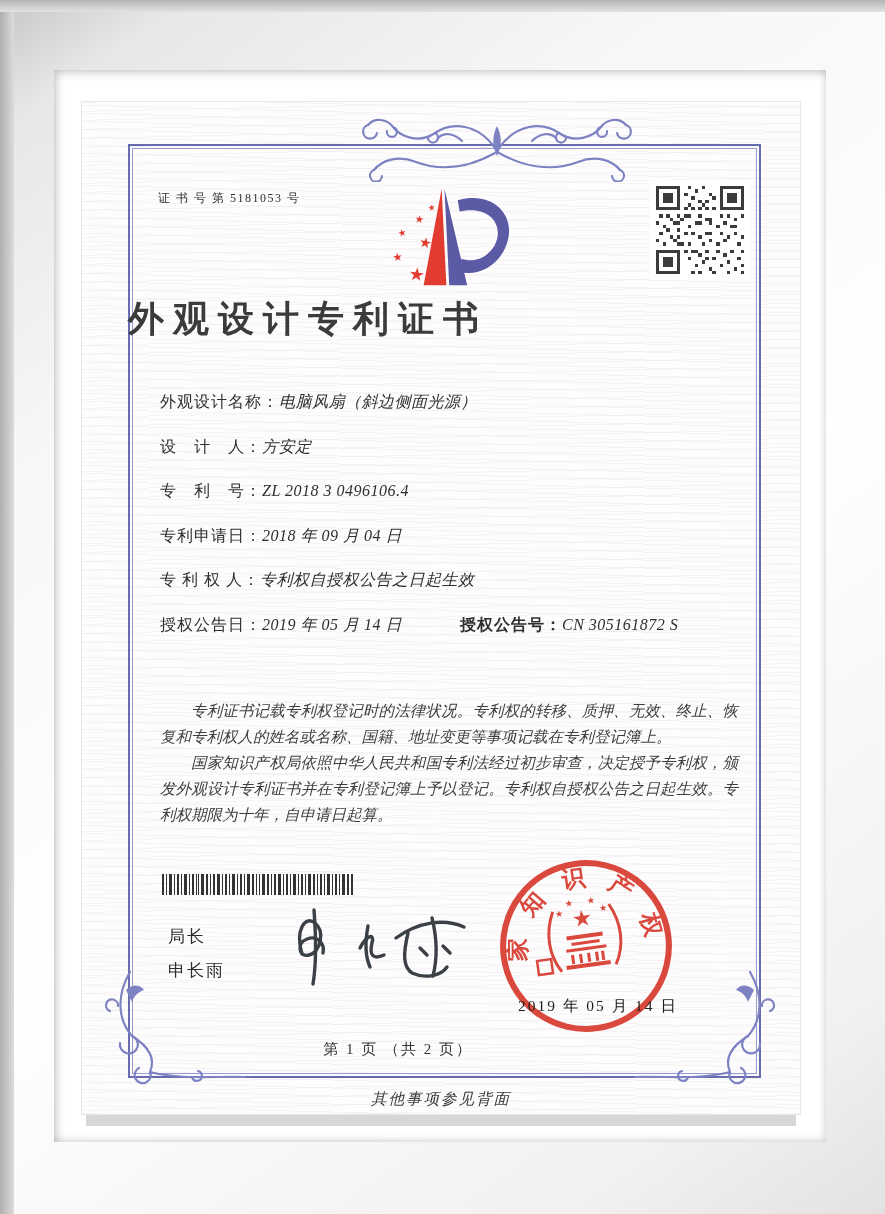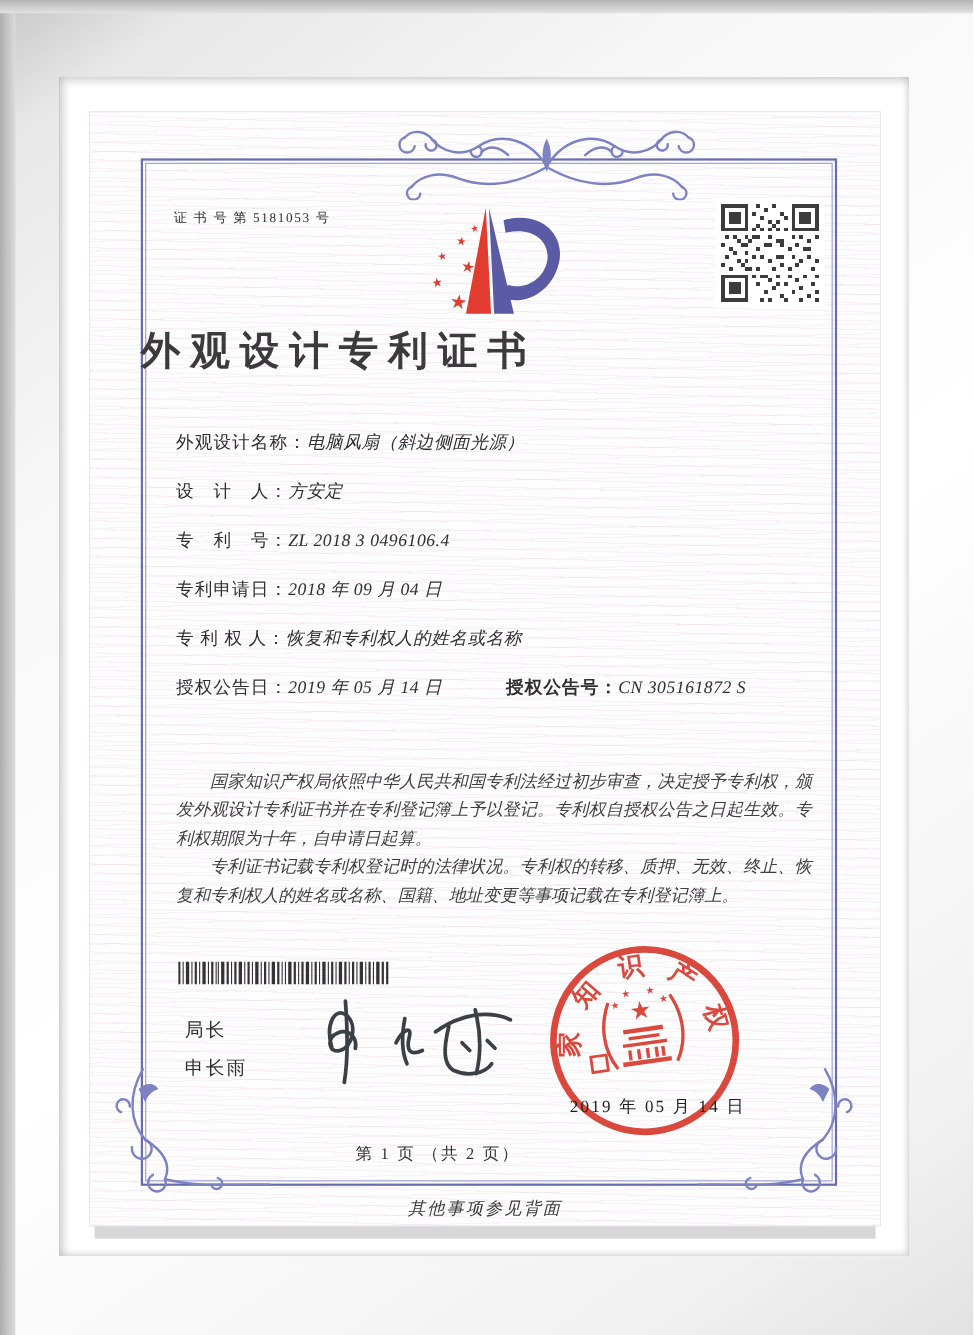--- a/index.html
+++ b/index.html
@@ -155,30 +155,30 @@
       <div class="field-row">
         <span class="field-label">设　计　人：</span><span class="field-value">方安定</span>
       </div>
       <div class="field-row">
         <span class="field-label">专　利　号：</span><span class="field-value">ZL 2018 3 0496106.4</span>
       </div>
       <div class="field-row">
         <span class="field-label">专利申请日：</span><span class="field-value">2018 年 09 月 04 日</span>
       </div>
       <div class="field-row">
-        <span class="field-label">专 利 权 人：</span><span class="field-value">恢复和专利权人的姓名或名称</span>
+        <span class="field-label">专 利 权 人：</span><span class="field-value">专利权自授权公告之日起生效</span>
       </div>
       <div class="field-row">
         <span class="field-label">授权公告日：</span><span class="field-value">2019 年 05 月 14 日</span><span class="field-label grant-no">授权公告号：</span><span class="field-value">CN 305161872 S</span>
       </div>
     </div>
 
     <div class="paras">
+      <p>专利证书记载专利权登记时的法律状况。专利权的转移、质押、无效、终止、恢复和专利权人的姓名或名称、国籍、地址变更等事项记载在专利登记簿上。</p>
       <p>国家知识产权局依照中华人民共和国专利法经过初步审查，决定授予专利权，颁发外观设计专利证书并在专利登记簿上予以登记。专利权自授权公告之日起生效。专利权期限为十年，自申请日起算。</p>
-      <p>专利证书记载专利权登记时的法律状况。专利权的转移、质押、无效、终止、恢复和专利权人的姓名或名称、国籍、地址变更等事项记载在专利登记簿上。</p>
     </div>
 
     <svg class="barcode" viewBox="0 0 192 21" preserveAspectRatio="none">
       <g fill="#333">
         <path d="M0 0h2v21H0z M4 0h1v21H4z M7 0h3v21H7z M12 0h1v21h-1z M15 0h2v21h-2z M19 0h1v21h-1z M22 0h3v21h-3z M27 0h1v21h-1z M30 0h2v21h-2z M34 0h1v21h-1z M36 0h1v21h-1z M39 0h3v21h-3z M44 0h2v21h-2z M48 0h1v21h-1z M51 0h2v21h-2z M55 0h3v21h-3z M60 0h1v21h-1z M63 0h2v21h-2z M67 0h1v21h-1z M70 0h3v21h-3z M75 0h1v21h-1z M78 0h2v21h-2z M82 0h1v21h-1z M85 0h3v21h-3z M90 0h2v21h-2z M94 0h1v21h-1z M97 0h1v21h-1z M100 0h3v21h-3z M105 0h2v21h-2z M109 0h1v21h-1z M112 0h2v21h-2z M116 0h3v21h-3z M121 0h1v21h-1z M124 0h2v21h-2z M128 0h1v21h-1z M131 0h3v21h-3z M136 0h1v21h-1z M139 0h2v21h-2z M143 0h1v21h-1z M146 0h3v21h-3z M151 0h2v21h-2z M155 0h1v21h-1z M158 0h2v21h-2z M162 0h1v21h-1z M165 0h3v21h-3z M170 0h1v21h-1z M173 0h2v21h-2z M177 0h1v21h-1z M180 0h3v21h-3z M185 0h2v21h-2z M189 0h2v21h-2z"></path>
       </g>
     </svg>
 
     <div class="signer">
       <div>局长</div>

